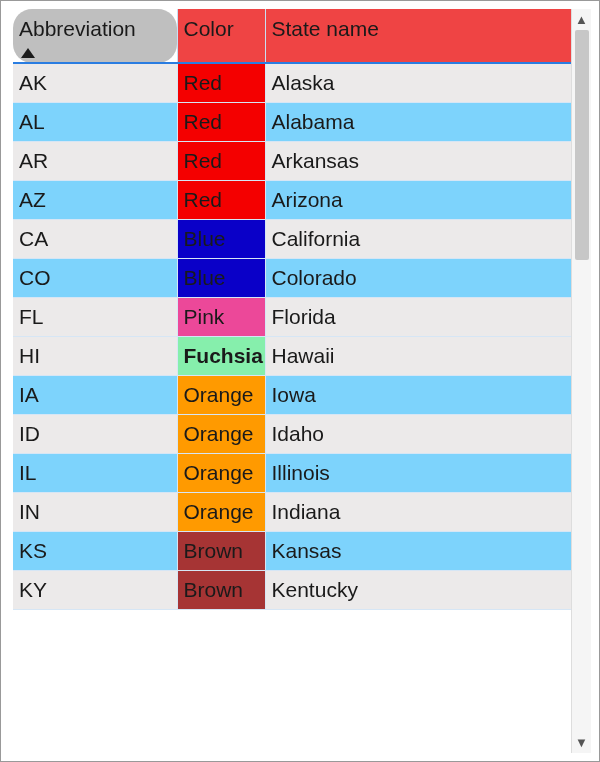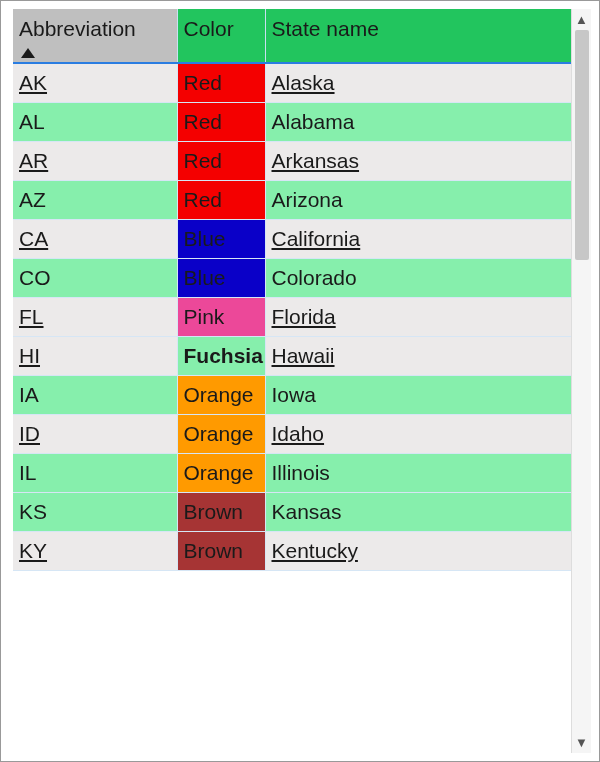--- a/index.html
+++ b/index.html
@@ -31,31 +31,32 @@
       border-collapse: collapse;
       table-layout: fixed;
     }
     .col-abbrev { width: 164px; }
     .col-color  { width: 88px; }
     .col-state  { width: auto; }
 
     thead th {
       text-align: left;
       font-weight: 400;
-      background: #22c55e;
+      background: #ef4444;
       padding: 8px 6px 20px 6px;
       border-right: 1px solid #c9dff2;
       border-bottom: 2px solid #2a7de1;
       position: relative;
       vertical-align: top;
       height: 54px;
     }
     thead th:last-child { border-right: none; }
     thead th.sorted {
       background: #bfbfbf;
+      border-radius: 19px;
     }
     .sort-indicator {
       position: absolute;
       left: 8px;
       bottom: 4px;
       width: 0;
       height: 0;
       border-left: 7px solid transparent;
       border-right: 7px solid transparent;
       border-bottom: 10px solid #1a1a1a;
@@ -65,23 +66,23 @@
     tbody td {
       padding: 4px 6px;
       border-right: 1px solid #d6e6f5;
       border-bottom: 1px solid #d6e6f5;
       vertical-align: middle;
       white-space: nowrap;
       overflow: hidden;
     }
     tbody td:last-child { border-right: none; }
     tbody tr.even td.abbrev-cell,
-    tbody tr.even td.state-cell { background: #eceaea; text-decoration: underline; }
+    tbody tr.even td.state-cell { background: #eceaea; }
     tbody tr.odd  td.abbrev-cell,
-    tbody tr.odd  td.state-cell { background: #86efac; }
+    tbody tr.odd  td.state-cell { background: #7dd3fc; }
 
     
     .vscroll {
       width: 20px;
       height: 100%;
       border-left: 1px solid #ddd;
       background: #f5f5f5;
       display: flex;
       flex-direction: column;
       align-items: center;
@@ -187,20 +188,25 @@
           <tr class="even">
             <td class="abbrev-cell">ID</td>
             <td class="color-cell" style="background: rgb(255, 154, 0);">Orange</td>
             <td class="state-cell">Idaho</td>
           </tr>
           <tr class="odd">
             <td class="abbrev-cell">IL</td>
             <td class="color-cell" style="background: rgb(255, 154, 0);">Orange</td>
             <td class="state-cell">Illinois</td>
           </tr>
+          <tr class="even">
+            <td class="abbrev-cell">IN</td>
+            <td class="color-cell" style="background: rgb(255, 154, 0);">Orange</td>
+            <td class="state-cell">Indiana</td>
+          </tr>
           <tr class="odd">
             <td class="abbrev-cell">KS</td>
             <td class="color-cell" style="background: rgb(166, 52, 52);">Brown</td>
             <td class="state-cell">Kansas</td>
           </tr>
           <tr class="even">
             <td class="abbrev-cell">KY</td>
             <td class="color-cell" style="background: rgb(166, 52, 52);">Brown</td>
             <td class="state-cell">Kentucky</td>
           </tr>

